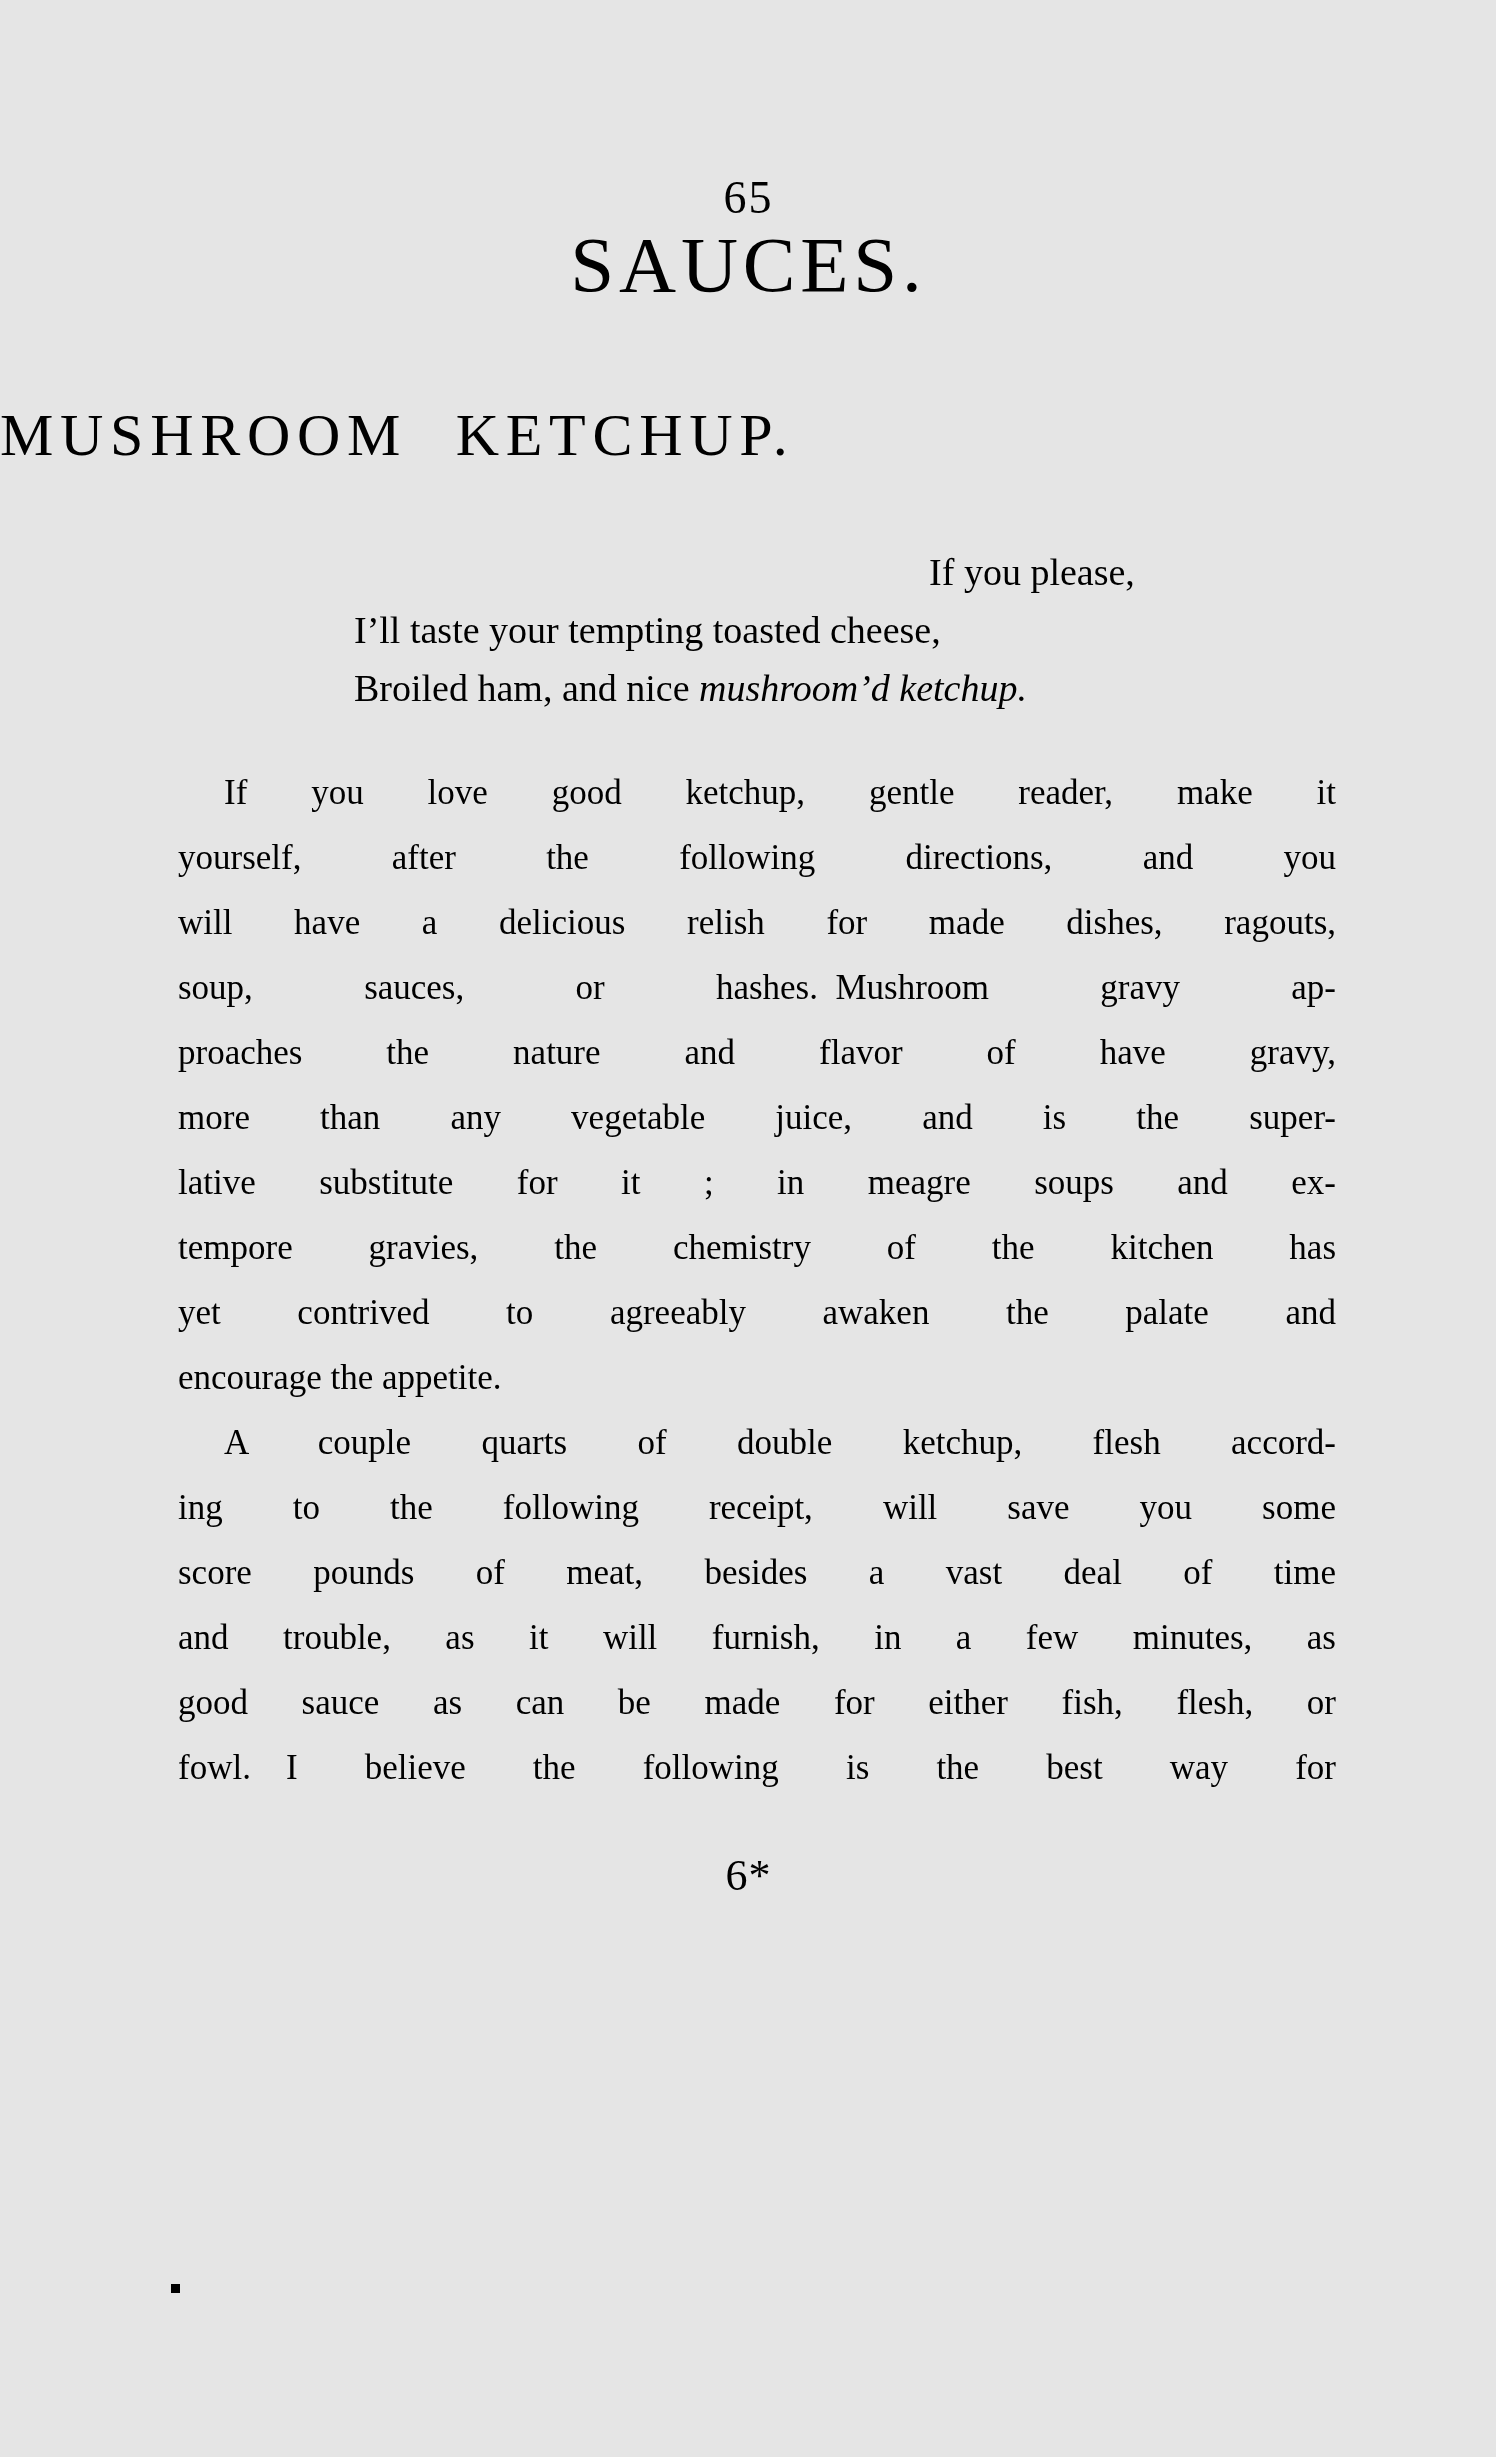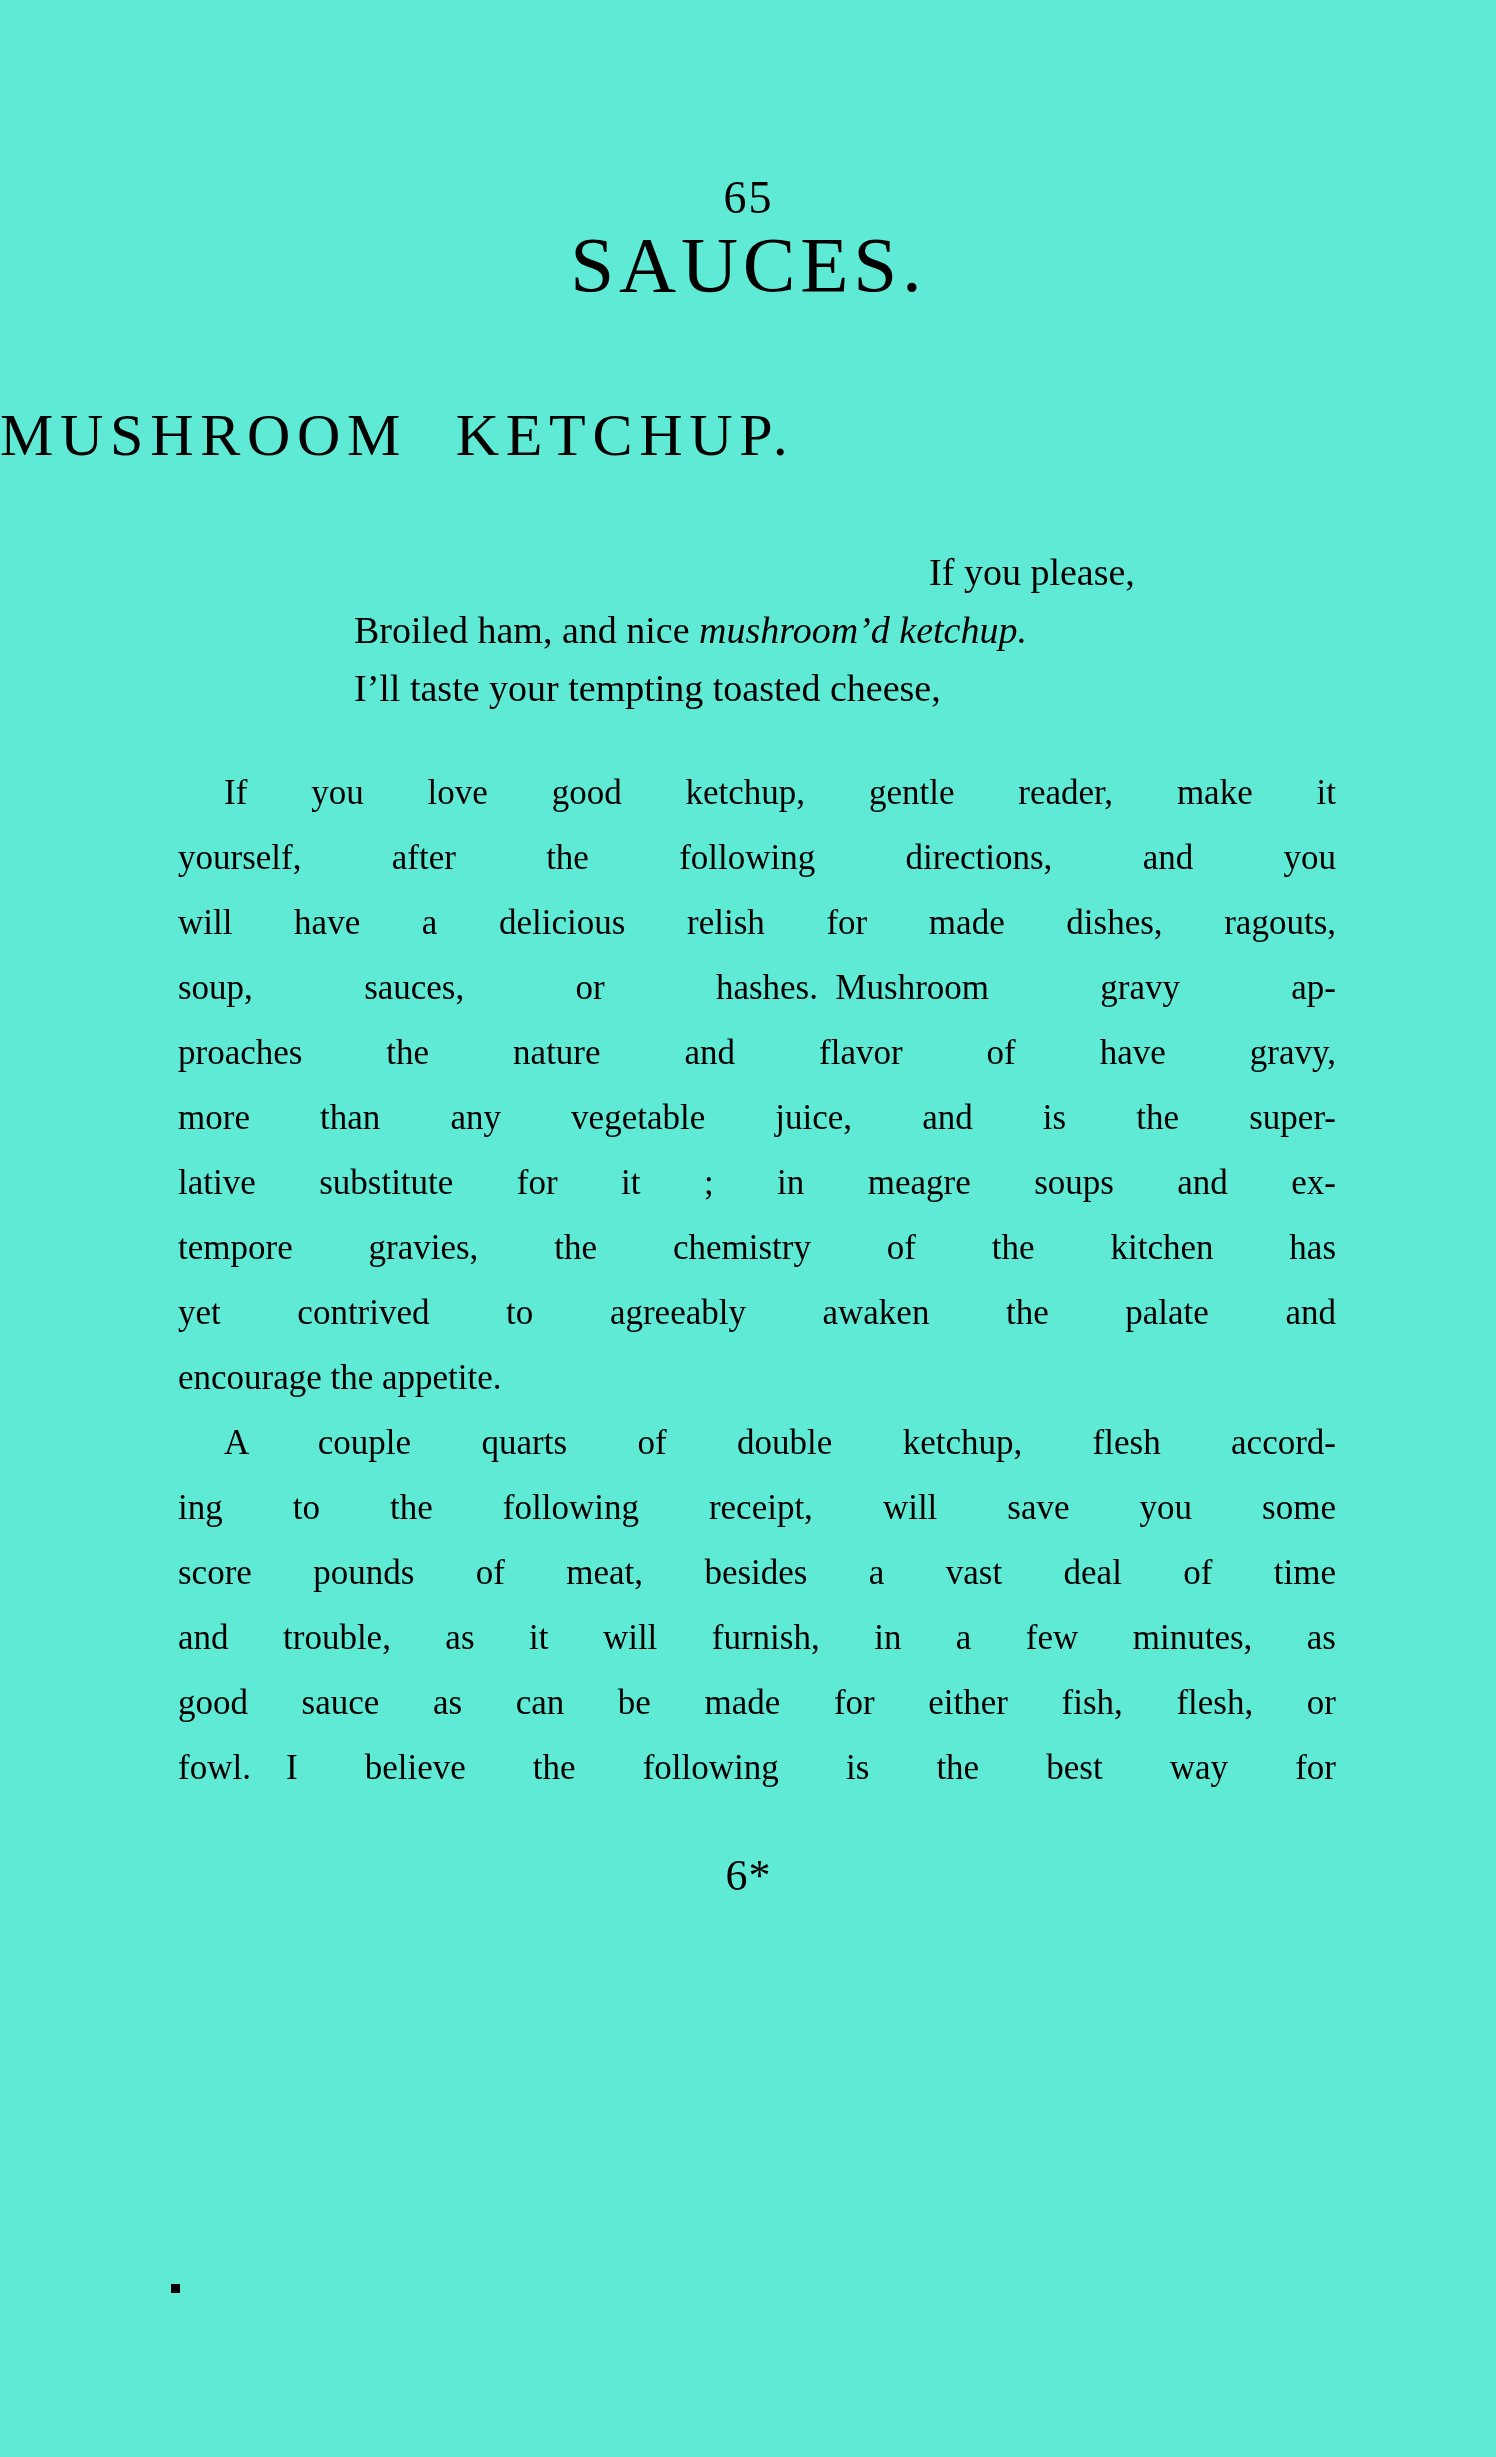--- a/index.html
+++ b/index.html
@@ -4,21 +4,21 @@
 <style>
   html, body {
     margin: 0;
     padding: 0;
     background: #ffffff;
   }
   .page {
     position: relative;
     width: 1497px;
     height: 2457px;
-    background: #5eead4;
+    background: #e5e5e5;
     color: #000000;
     font-family: "Liberation Serif", "DejaVu Serif", serif;
     overflow: hidden;
   }
   .page-number {
     padding-top: 173px;
     font-size: 46px;
     line-height: 50px;
     text-align: center;
     letter-spacing: 1.9px;
@@ -96,22 +96,22 @@
 <div class="page">
 
   <div class="page-number">65</div>
 
   <div class="section-title">SAUCES.</div>
 
   <div class="recipe-title">MUSHROOM KETCHUP.</div>
 
   <div class="epigraph">
     <div class="vline first">If you please,</div>
+    <div class="vline">I’ll taste your tempting toasted cheese,</div>
     <div class="vline"><span>Broiled ham, and nice </span><span class="ital">mushroom’d ketchup.</span></div>
-    <div class="vline">I’ll taste your tempting toasted cheese,</div>
   </div>
 
   <div class="body-text">
     <div class="bline indent">If you love good ketchup, gentle reader, make it</div>
     <div class="bline">yourself, after the following directions, and you</div>
     <div class="bline">will have a delicious relish for made dishes, ragouts,</div>
     <div class="bline">soup, sauces, or hashes. Mushroom gravy ap-</div>
     <div class="bline">proaches the nature and flavor of have gravy,</div>
     <div class="bline">more than any vegetable juice, and is the super-</div>
     <div class="bline">lative substitute for it ; in meagre soups and ex-</div>

